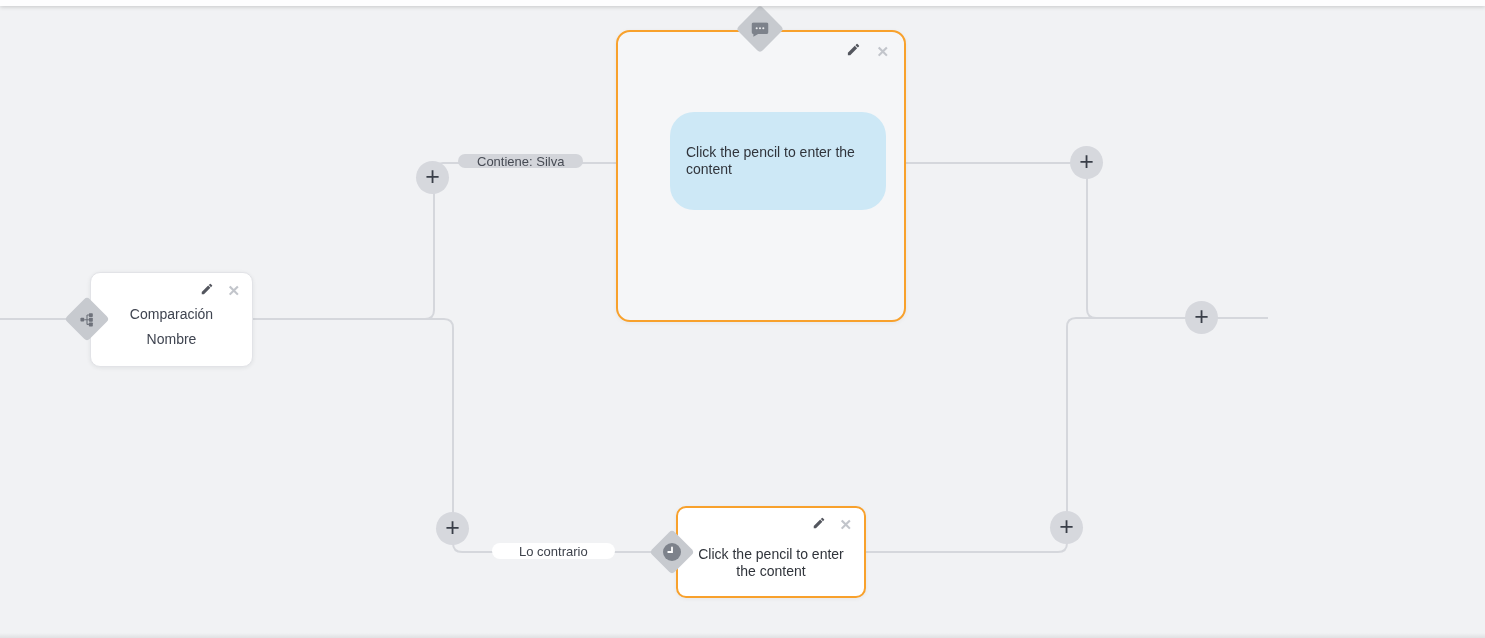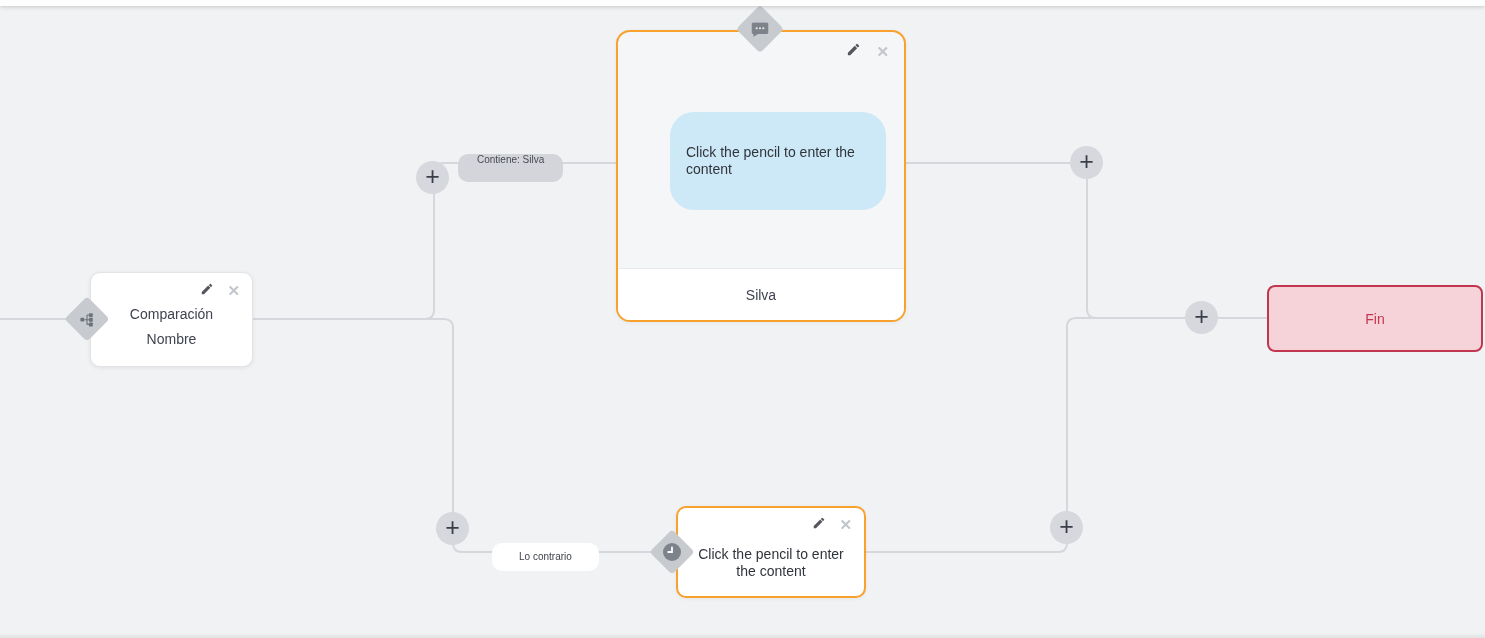--- a/index.html
+++ b/index.html
@@ -60,22 +60,22 @@
 
   
   .plus-btn { position:absolute; width:33px; height:33px; border-radius:50%; background:#d6d8dd;
     border:none; z-index:3; display:flex; align-items:center; justify-content:center;
     font-size:25px; font-weight:400; color:#393e48; cursor:pointer; line-height:1; padding-bottom:3px; }
   .p1 { left:416px; top:161px; } .p2 { left:436px; top:512px; }
   .p3 { left:1070px; top:146px; } .p4 { left:1050px; top:511px; }
   .p5 { left:1185px; top:301px; }
 
   
-  .edge-label { position:absolute; height:28px; border-radius:10px; display:inline-flex;
-    align-items:flex-start; z-index:3; font-size:10px; white-space:nowrap; }
+  .edge-label { position:absolute; height:14px; border-radius:10px; display:inline-flex;
+    align-items:center; z-index:3; font-size:13px; white-space:nowrap; }
   .label-cond { left:458px; top:154px; background:#d3d5da; color:#474b54; padding:0 19px; }
   .label-otherwise { left:492px; top:543px; background:#ffffff; color:#3f434c; padding:8px 27px; }
 </style>
 </head>
 <body>
 
 <div class="canvas">
 
   <div class="top-strip"></div>
   <div class="bottom-edge"></div>
@@ -123,23 +123,20 @@
           <svg width="15" height="15" viewBox="0 0 24 24" fill="#53565e">
               <path d="M3 17.25V21h3.75L17.81 9.94l-3.75-3.75L3 17.25zM20.71 7.04a.996.996 0 0 0 0-1.41l-2.34-2.34a.996.996 0 0 0-1.41 0l-1.83 1.83 3.75 3.75 1.83-1.83z"></path>
             </svg>
         </span>
       </button>
       <button class="icon-btn close-btn">✕</button>
     </div>
     <div class="bubble">
       <span>Click the pencil to enter the content</span>
     </div>
-    <div class="msg-footer">
-      <span>Silva</span>
-    </div>
   </div>
   <div class="diamond d-message">
     <span>
       <svg width="17" height="15" viewBox="0 0 18 15">
         <path fill="#7d828b" d="M2 0 h14 a2 2 0 0 1 2 2 v8 a2 2 0 0 1 -2 2 H7 l-5 3 v-3 a2 2 0 0 1 -2 -2 V2 a2 2 0 0 1 2 -2 z"></path>
         <circle cx="5.5" cy="6" r="1.1" fill="#e9eaec"></circle>
         <circle cx="9" cy="6" r="1.1" fill="#e9eaec"></circle>
         <circle cx="12.5" cy="6" r="1.1" fill="#e9eaec"></circle>
       </svg>
     </span>
@@ -160,23 +157,20 @@
   </div>
   <div class="diamond d-delay">
     <span>
       <svg width="20" height="20" viewBox="0 0 20 20">
         <circle cx="10" cy="10" r="9" fill="#7d828b"></circle>
         <path d="M10 5.5 V10 H6.2" stroke="#ffffff" stroke-width="1.8" fill="none" stroke-linecap="round"></path>
       </svg>
     </span>
   </div>
 
-  <div class="node end-node">
-    <span>Fin</span>
-  </div>
 
   <div class="edge-label label-cond">
     <span>Contiene: Silva</span>
   </div>
   <div class="edge-label label-otherwise">
     <span>Lo contrario</span>
   </div>
 
   <button class="plus-btn p1">+</button>
   <button class="plus-btn p2">+</button>

